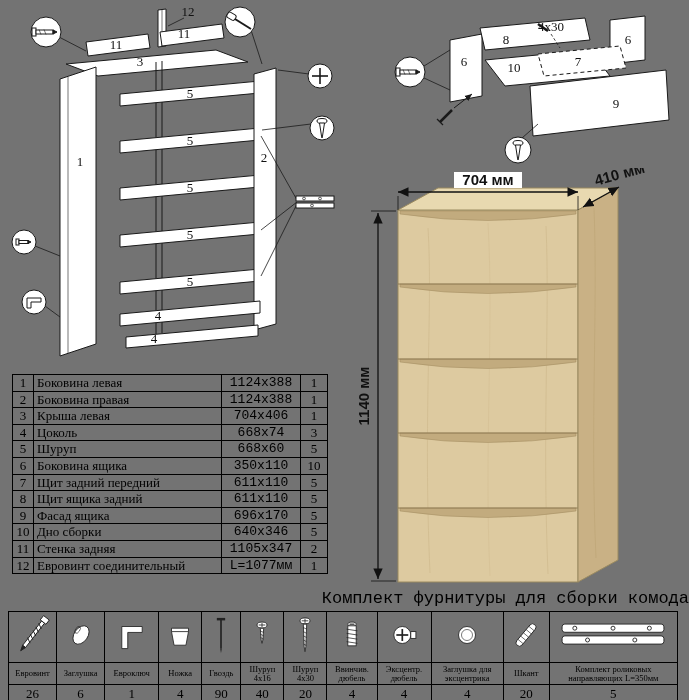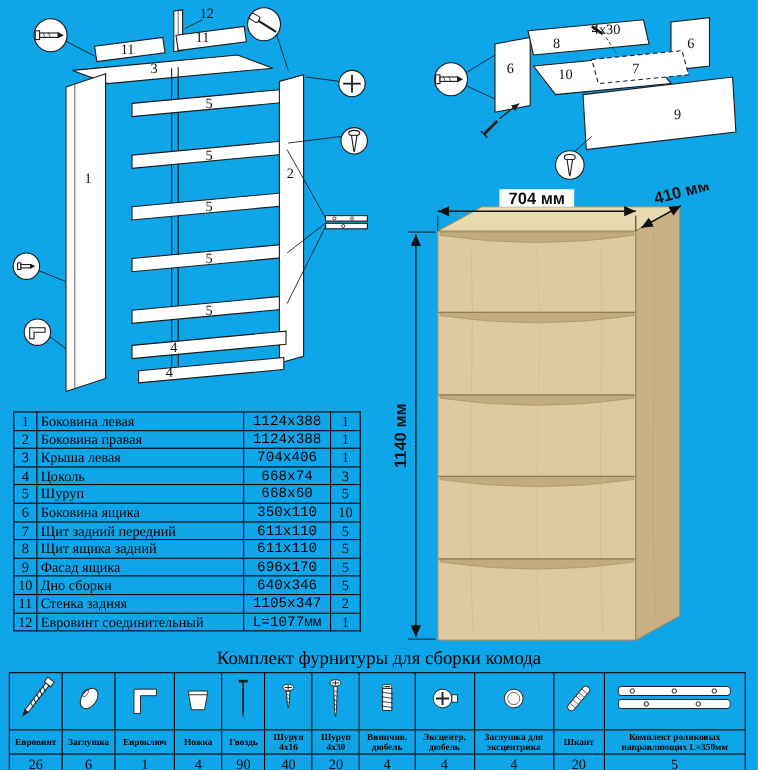--- a/index.html
+++ b/index.html
@@ -1,33 +1,33 @@
 <!DOCTYPE html>
 <html><head>
 <meta charset="utf-8">
 <style>
   html,body{margin:0;padding:0;background:#fff;}
-  .page{position:relative;width:689px;height:700px;background:#0ea5e9;overflow:hidden;
+  .page{position:relative;width:689px;height:700px;background:#737373;overflow:hidden;
         font-family:"Liberation Serif",serif;color:#000;}
   svg.diag{position:absolute;}
   .lbl{font:13px "Liberation Serif",serif;fill:#111;text-anchor:middle;}
   .dim{font:bold 15px "Liberation Sans",sans-serif;fill:#111;text-anchor:middle;}
   .parts{position:absolute;left:12px;top:374px;width:316px;border-collapse:collapse;
          font-size:13px;font-family:"Liberation Serif",serif;}
   .parts td{border:1px solid #000;padding:0 3px;height:15.6px;line-height:15.6px;white-space:nowrap;}
   .parts td:nth-child(1){width:18px;text-align:center;padding:0 1px;}
   .parts td:nth-child(3){width:72px;text-align:center;font-family:Liberation Mono, monospace;}
   .parts td:nth-child(4){width:20px;text-align:center;}
-  .heading{position:absolute;left:0;top:589px;width:689px;text-align:center;
-           font-size:17px;font-family:Liberation Serif, serif;}
+  .heading{position:absolute;left:0;top:589px;width:689px;text-align:right;
+           font-size:17px;font-family:Liberation Mono, monospace;}
   .hw{position:absolute;left:8px;top:611px;width:670px;border-collapse:collapse;
       table-layout:fixed;font-family:"Liberation Serif",serif;}
   .hw td{border:1px solid #000;text-align:center;vertical-align:middle;padding:1px;overflow:hidden;}
   .hw .icon-cell{height:43px;}
-  .hw .name-cell{font-size:8.5px;line-height:9px;height:19px;font-weight:bold;}
+  .hw .name-cell{font-size:8.5px;line-height:9px;height:19px;}
   .hw .qty-cell{font-size:13px;height:16px;line-height:16px;}
 </style>
 </head>
 <body>
 
 <div class="page">
 
   <svg class="diag" viewBox="0 0 355 365" style="left:8px;top:4px;width:355px;height:365px">
     <g fill="#fff" stroke="#1a1a1a" stroke-width="1">
       <path d="M150,6 L158,5 L158,42 L150,43 Z"></path>

